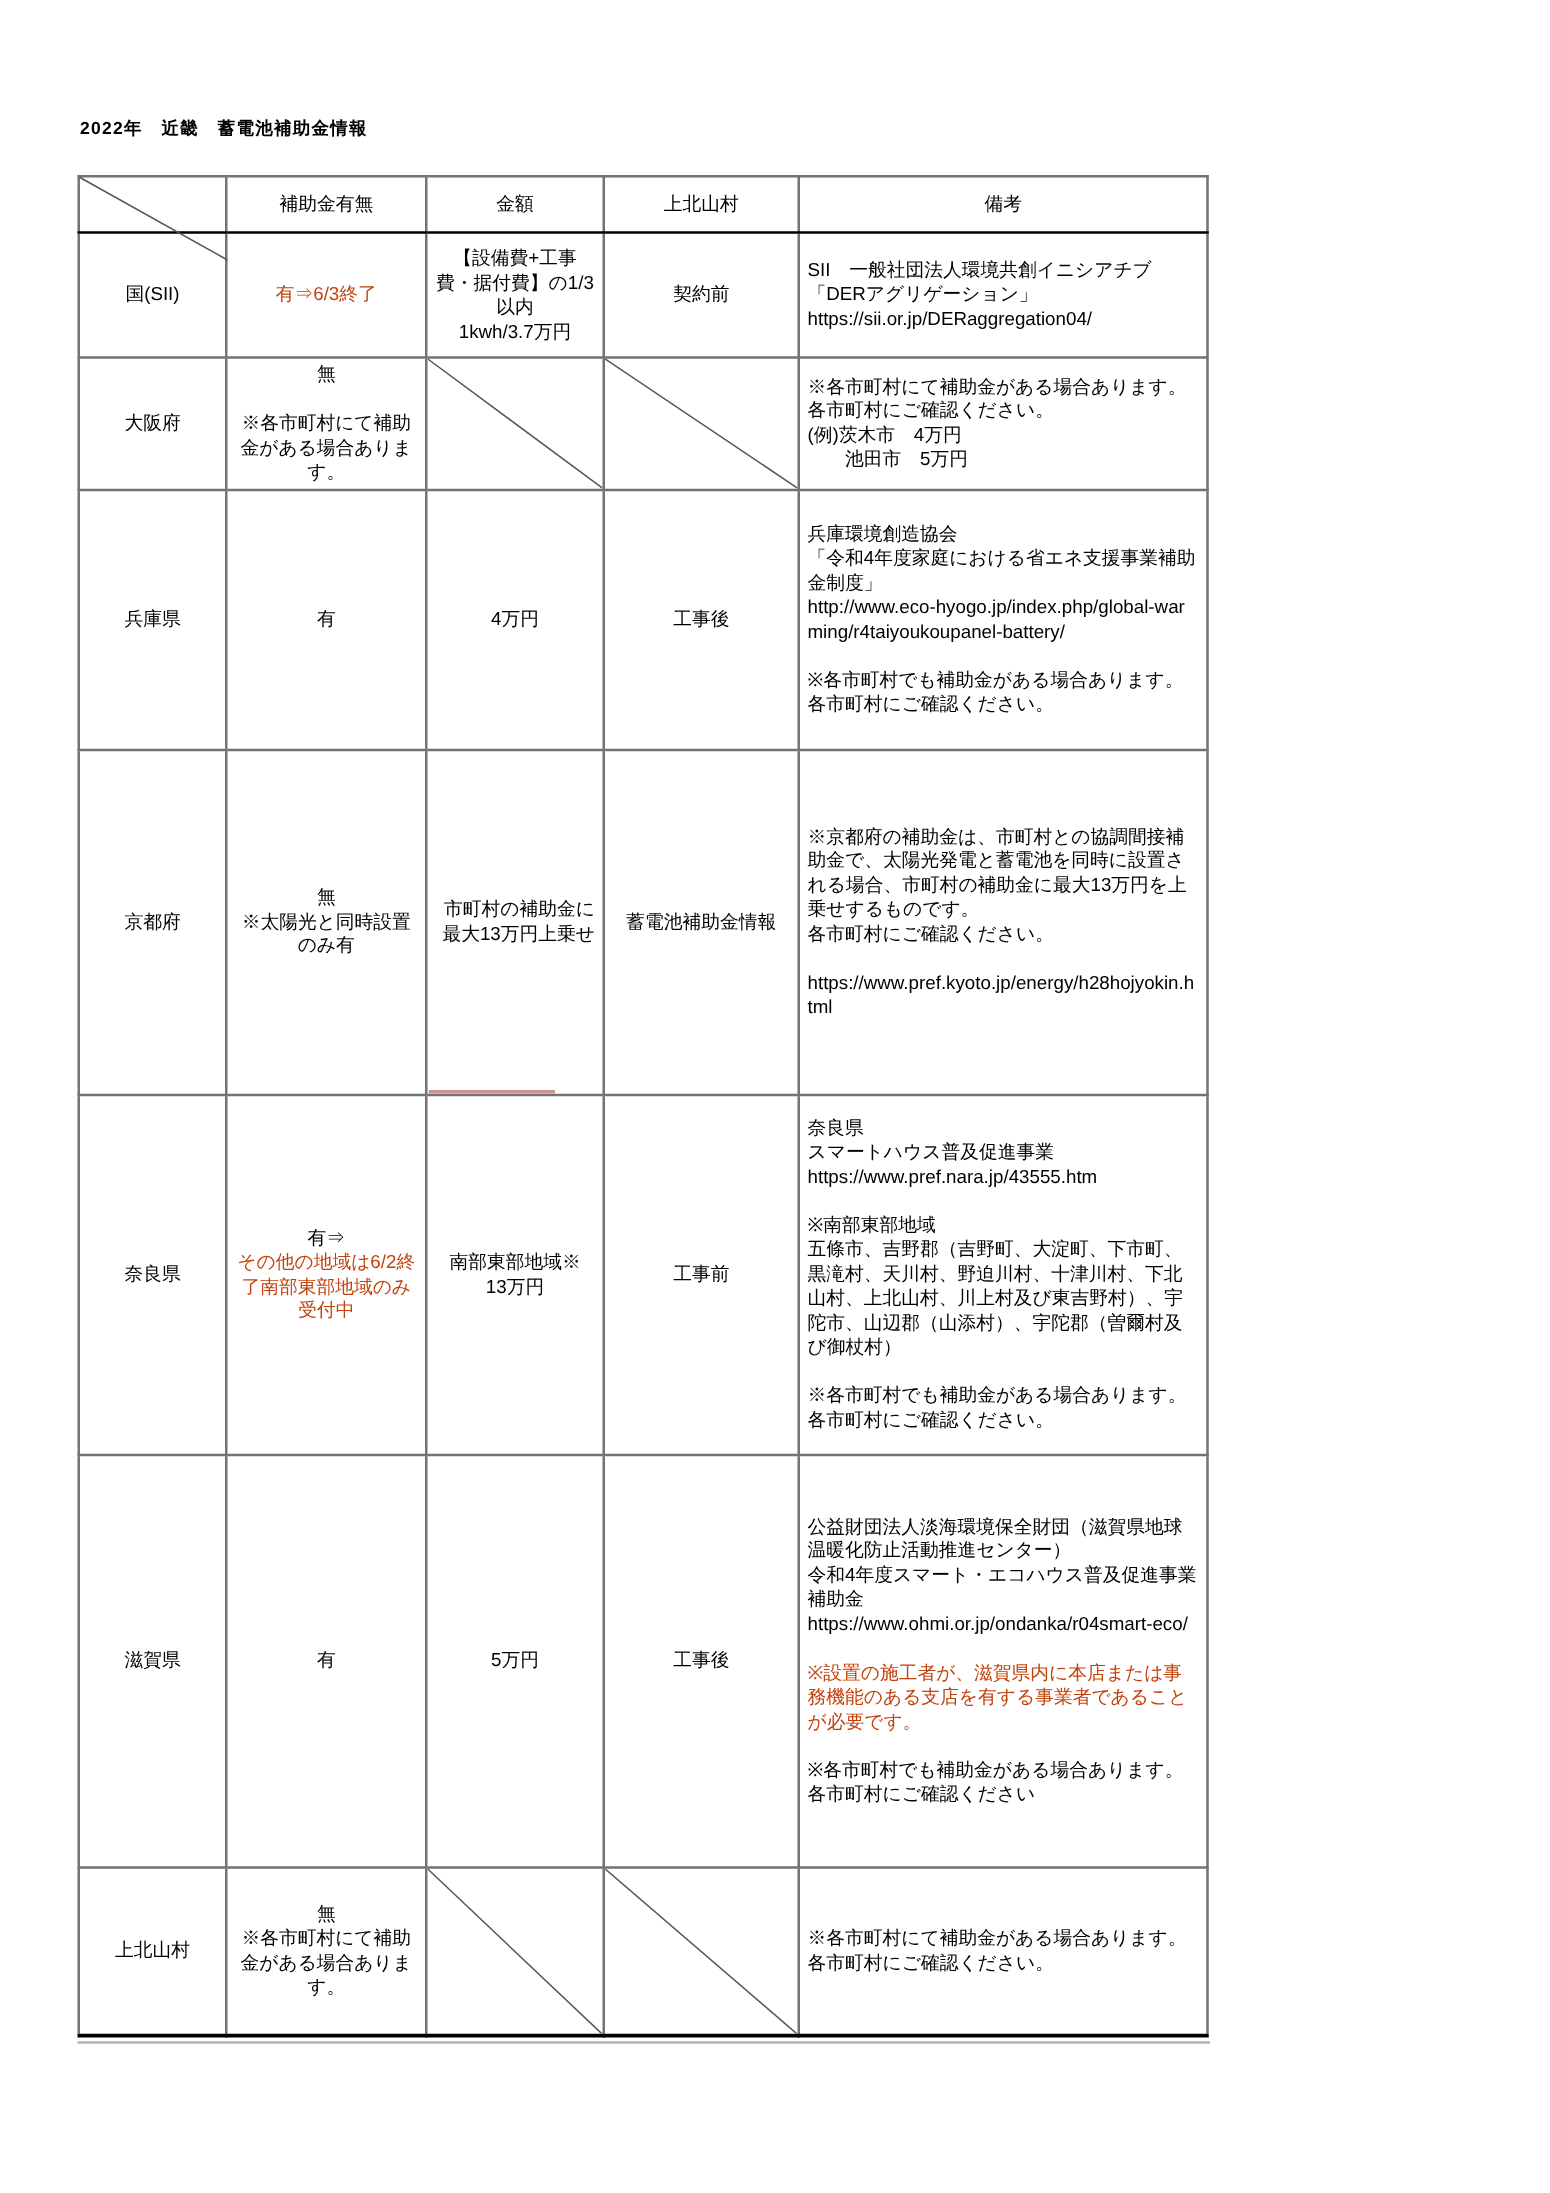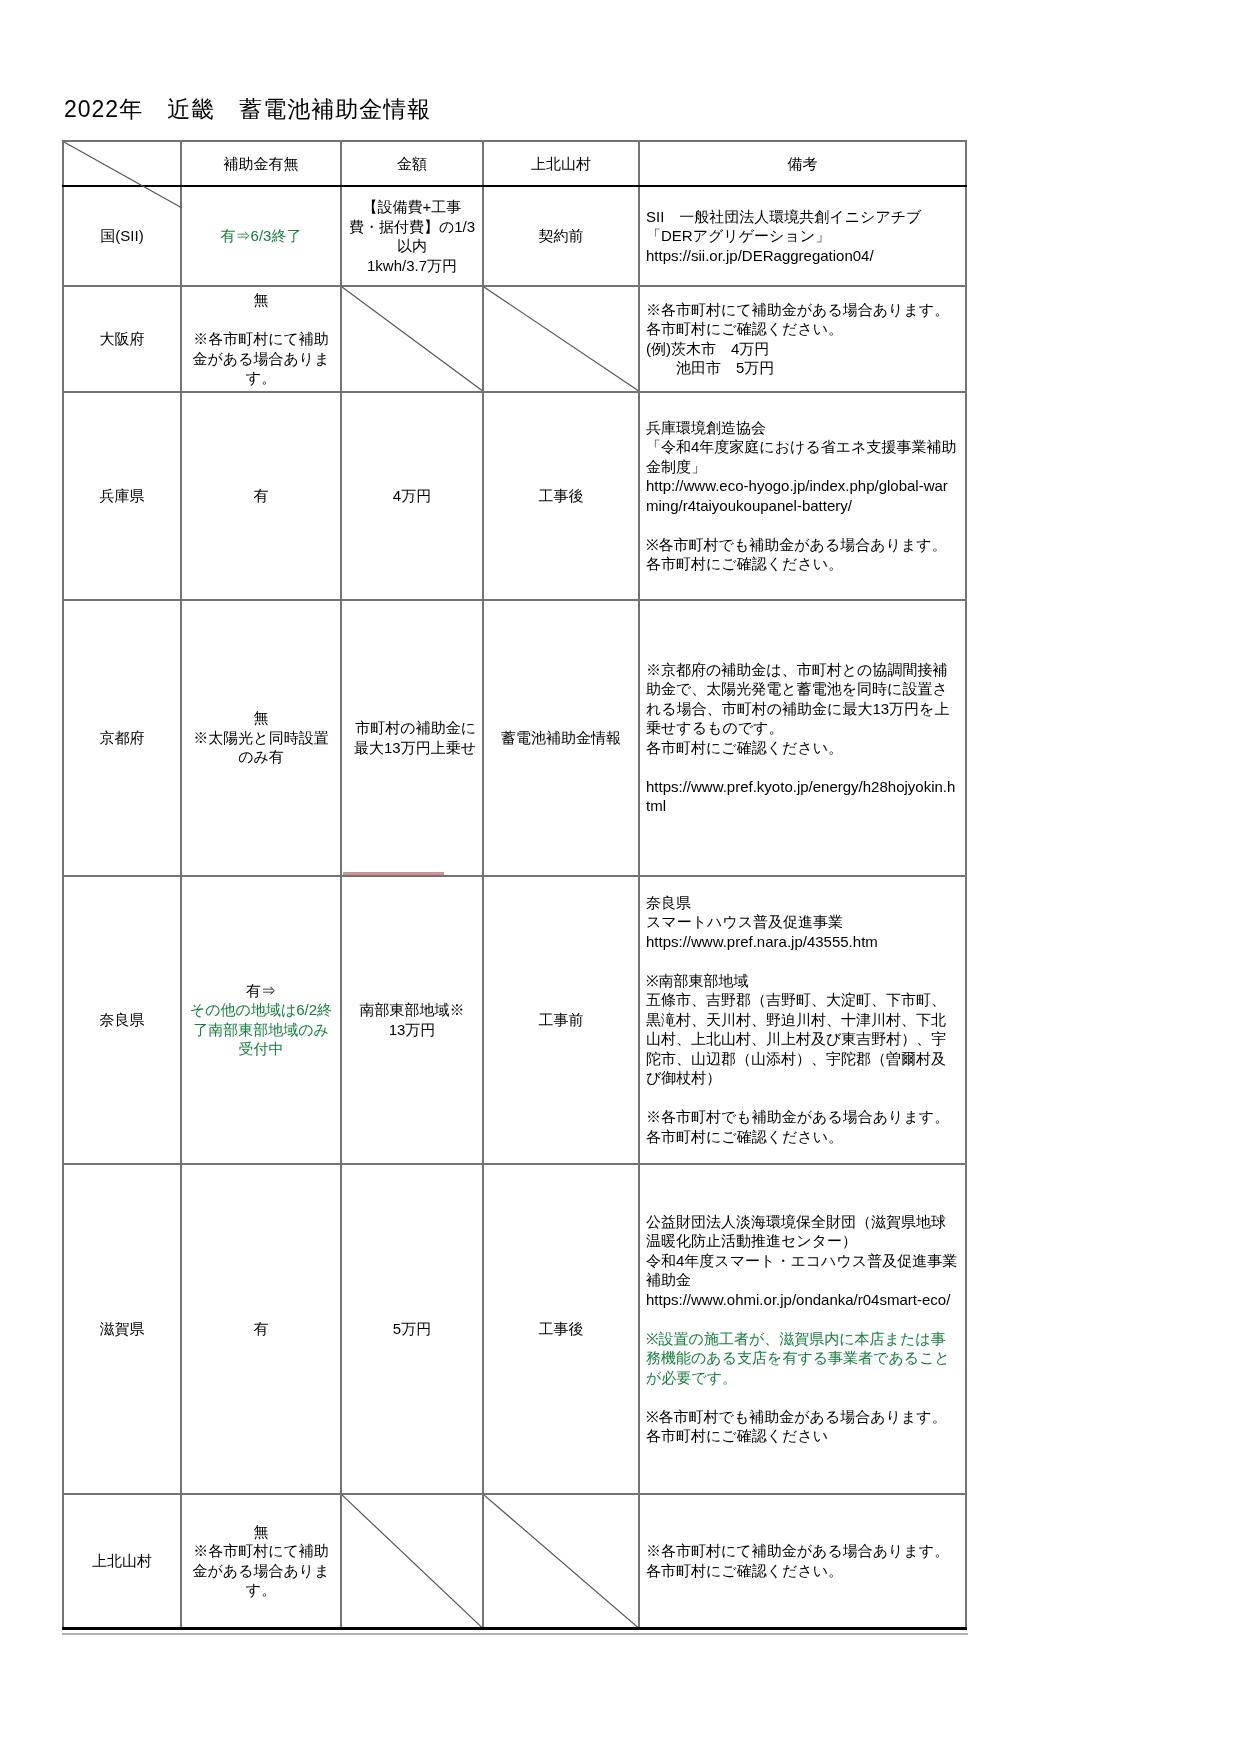--- a/index.html
+++ b/index.html
@@ -5,21 +5,21 @@
   * { box-sizing: border-box; }
   html,body { margin:0; padding:0; }
   body {
     width:1240px; height:1754px;
     background:#ffffff; color:#000;
     font-family:"Liberation Sans", sans-serif;
     position:relative;
   }
   .page-title {
     position:absolute; left:64px; top:94px;
-    font-size:23px; font-weight:normal; letter-spacing:1px;
+    font-size:14px; font-weight:bold; letter-spacing:1px;
     white-space:pre;
   }
   table.subsidy {
     position:absolute; left:62px; top:140px;
     width:903px;
     border-collapse:collapse; table-layout:fixed;
     border:2px solid #000;
     border-bottom:3px solid #000;
   }
   .subsidy th, .subsidy td {
@@ -28,21 +28,21 @@
     vertical-align:middle;
     padding:3px 6px;
     overflow:hidden;
   }
   .subsidy thead th {
     height:45px; font-weight:normal; text-align:center;
     border-bottom:2px solid #000;
   }
   .cell-center { text-align:center; white-space:pre-line; word-break:break-all; }
   .cell-remarks { text-align:left; white-space:pre-line; word-break:break-all; }
-  .red { color:#15803d; }
+  .red { color:#c2410c; }
   td.diag { position:relative; padding:0; }
   td.diag svg { position:absolute; left:0; top:0; width:100%; height:100%; display:block; }
   th.corner { position:relative; padding:0; overflow:visible; }
   svg.corner-diag {
     position:absolute; left:0; top:0; width:118px; height:66px;
     overflow:visible; pointer-events:none; z-index:2;
   }
   td.has-marker { position:relative;text-align:right; }
   .marker-line {
     position:absolute; left:1px; bottom:0; width:72%; height:3px;

